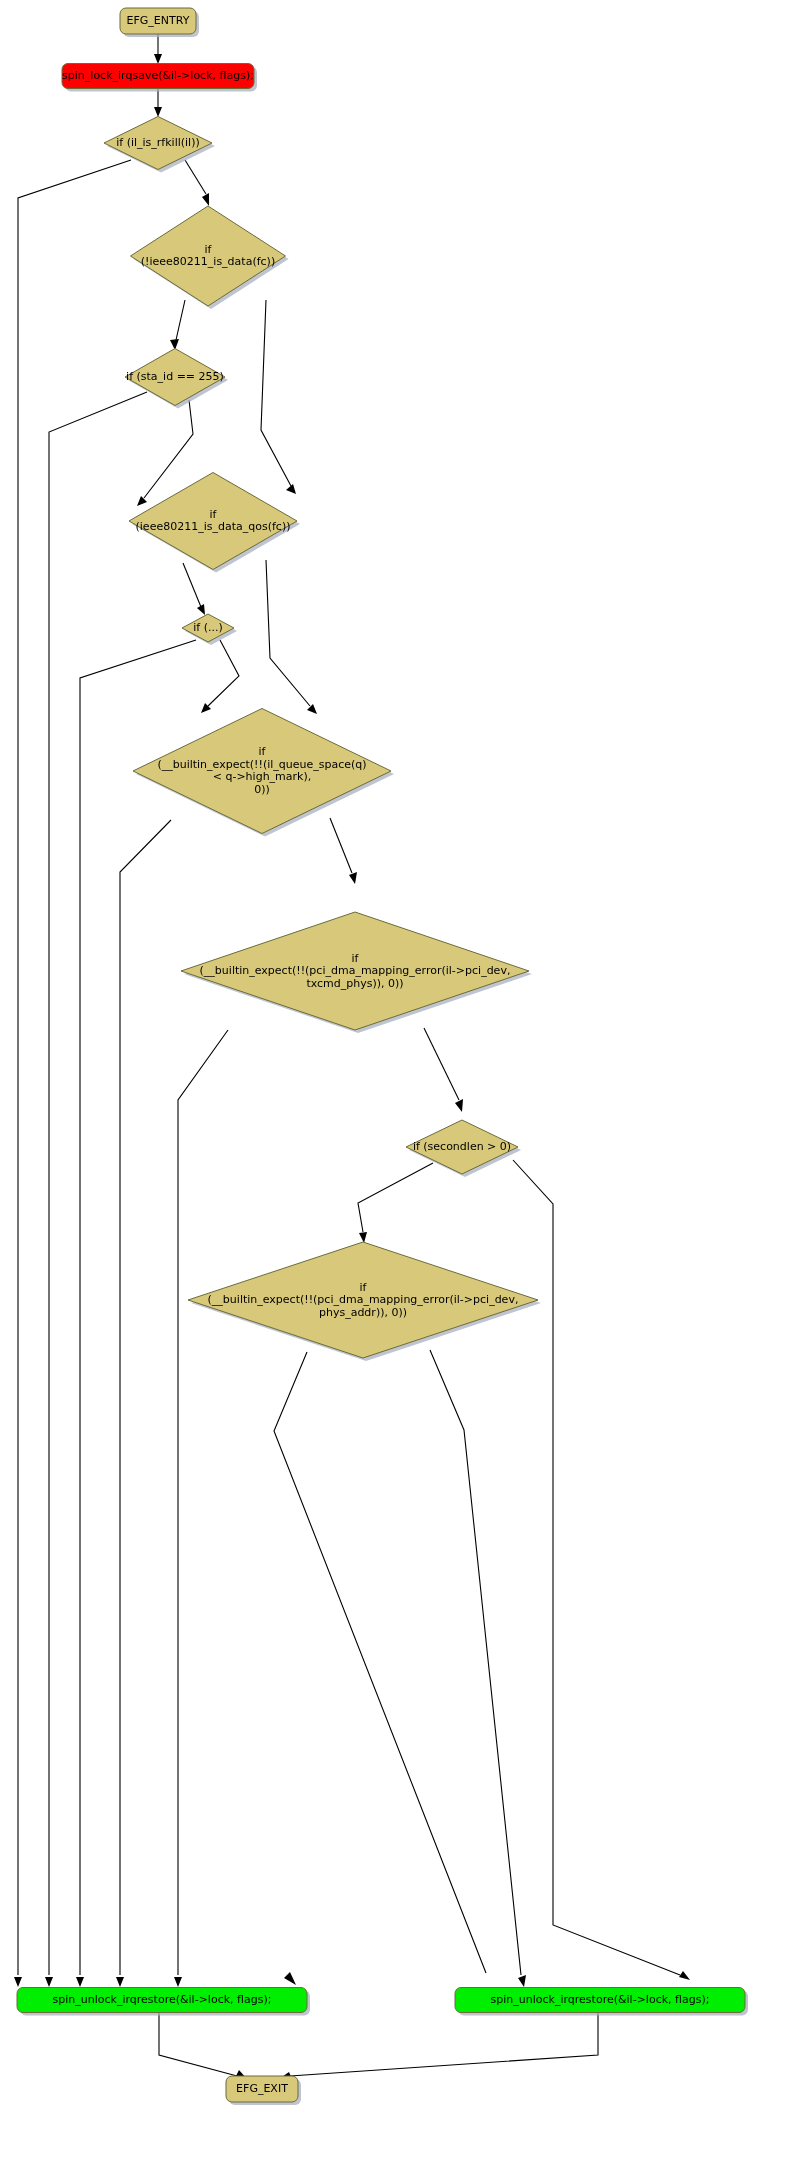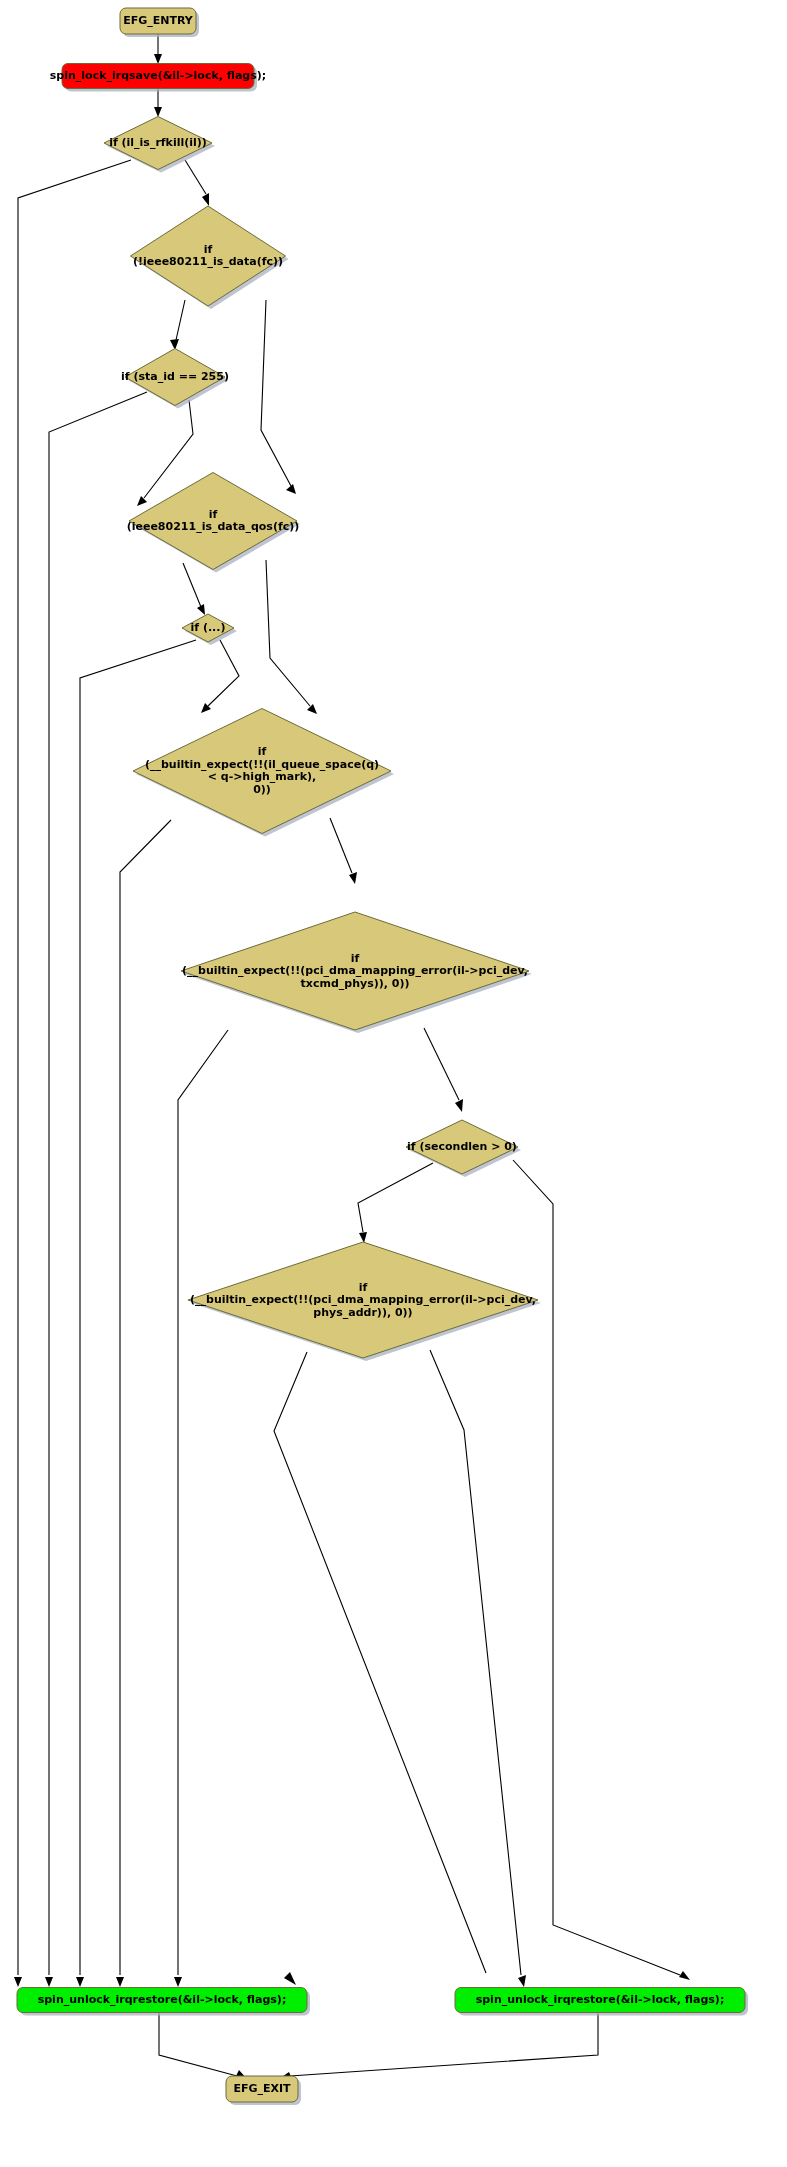--- a/index.html
+++ b/index.html
@@ -11,21 +11,20 @@
     width: 787px;
     height: 2167px;
     font-family: "DejaVu Sans", sans-serif;
     overflow: hidden;
   }
   #canvas {
     position: relative;
     width: 787px;
     height: 2167px;
     background: #ffffff;
-    font-weight: bold;
   }
   svg#graph {
     position: absolute;
     left: 0;
     top: 0;
     width: 787px;
     height: 2167px;
   }
   .node-shape {
     stroke: #6b6b3a;

